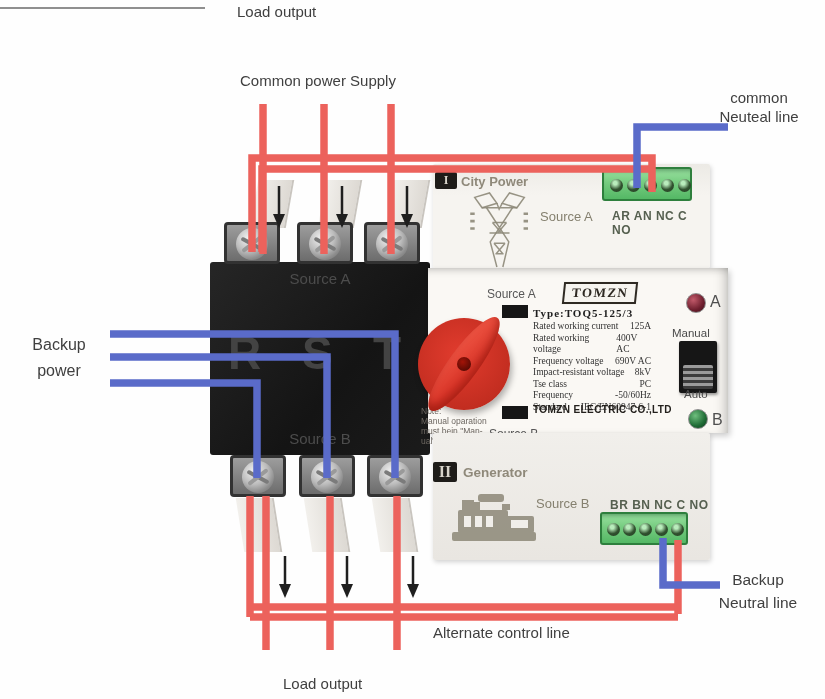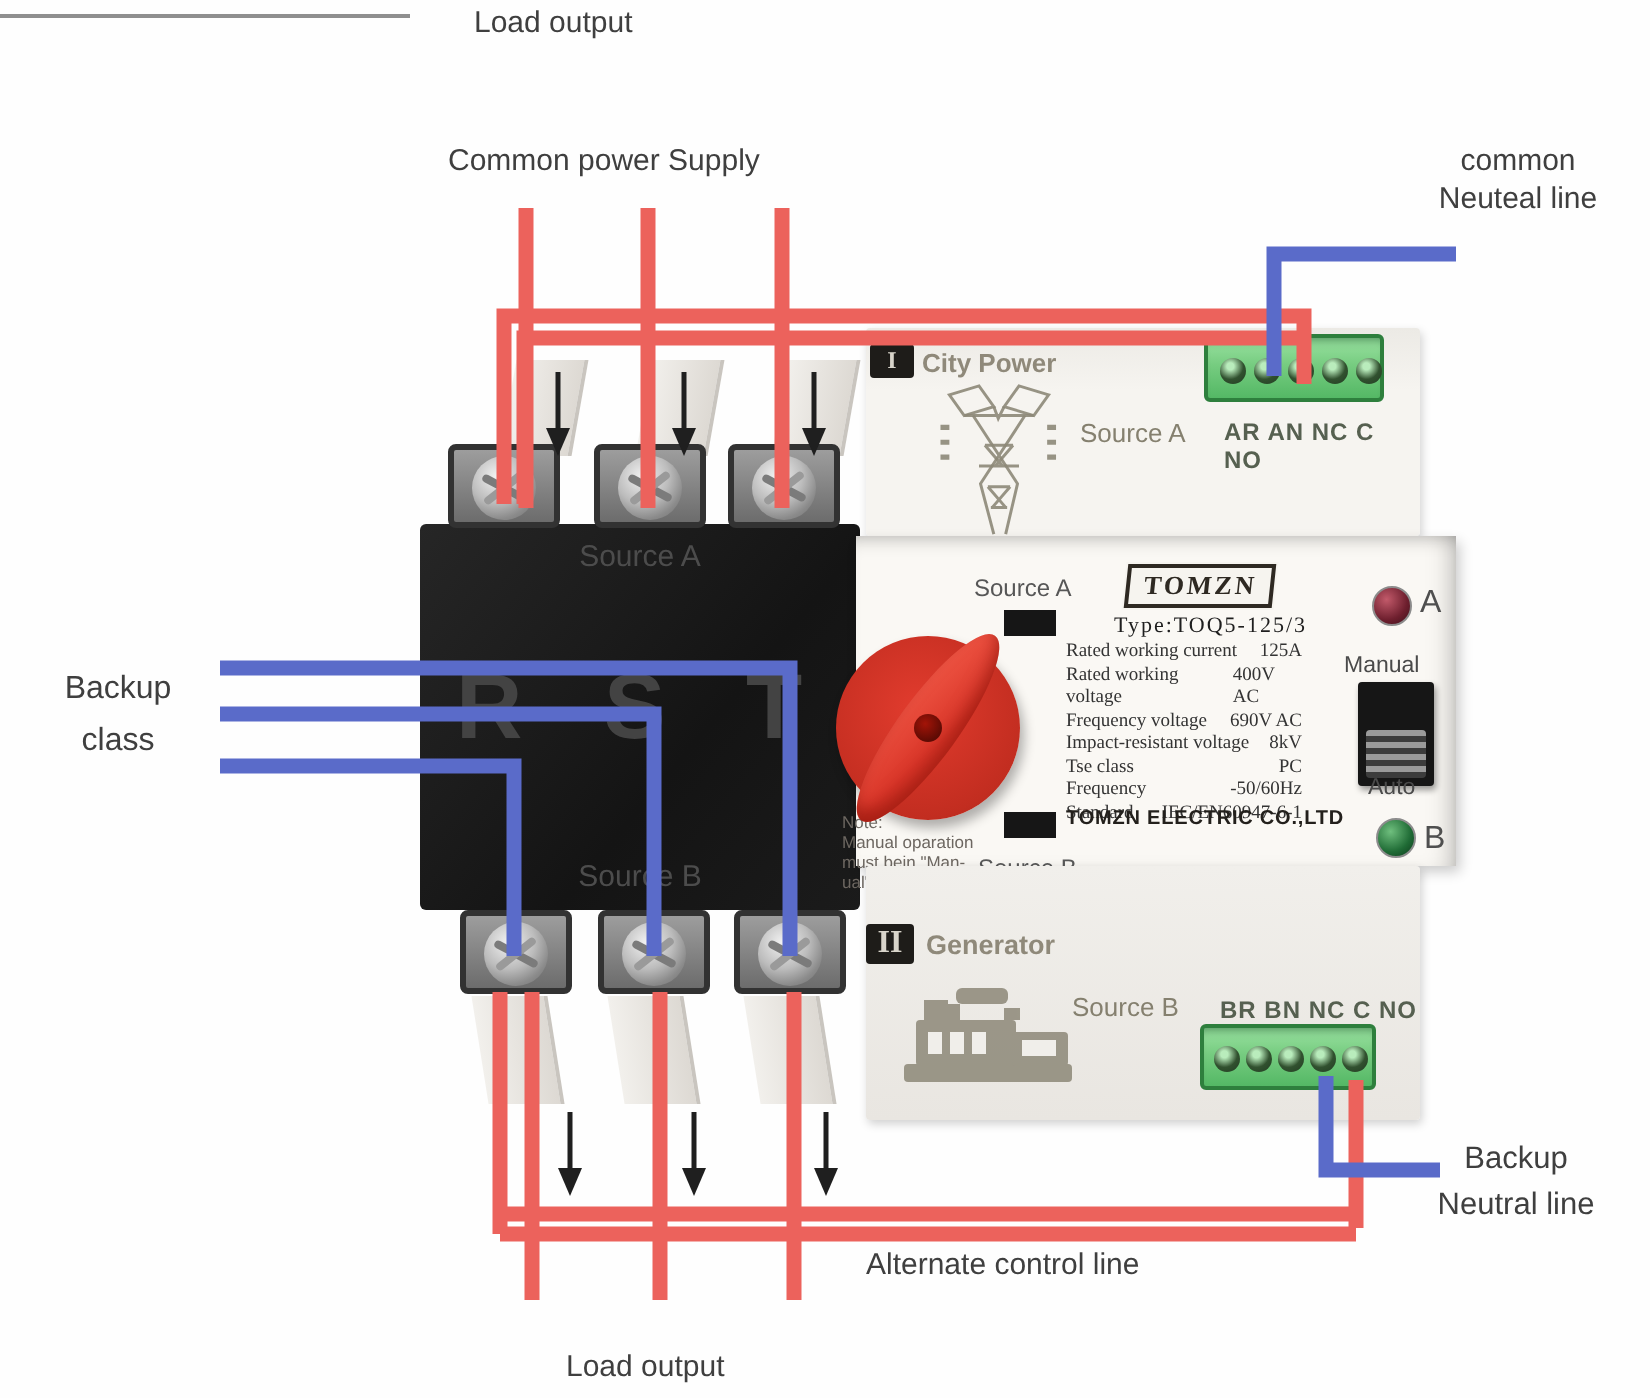--- a/index.html
+++ b/index.html
@@ -41,22 +41,22 @@
     justify-content:center;font-family:"Liberation Serif",serif;font-weight:bold;border-radius:2px;}
   .sec-title{position:absolute;font-weight:bold;font-size:13px;color:#8f897a;}
   .src-label{position:absolute;font-size:13px;color:#85806f;}
   .term-label{position:absolute;font-size:12px;font-weight:bold;color:#566050;letter-spacing:.5px;}
 
   .blk-rect{position:absolute;width:26px;height:13px;background:#161616;}
   .face-src{position:absolute;font-size:12px;color:#575757;}
   .brand-box{position:absolute;padding:1px 7px;border:2px solid #2e2922;background:#f6f4ef;
     font-family:"Liberation Serif",serif;font-weight:bold;font-size:13px;letter-spacing:1.5px;
     color:#2e2922;transform:skewX(-6deg);box-shadow:0 0 0 1px #f6f4ef;}
-  .type-line{position:absolute;font-family:"Liberation Serif",serif;font-weight:normal;font-size:11px;
-    letter-spacing:1px;color:#1e1e1e;margin-left:24px;}
+  .type-line{position:absolute;font-family:"Liberation Serif",serif;font-weight:bold;font-size:11px;
+    letter-spacing:1px;color:#1e1e1e;}
   .specs{position:absolute;width:118px;font-family:"Liberation Serif",serif;font-size:9.5px;
     color:#333;line-height:11.5px;}
   .spec-row{display:flex;justify-content:space-between;}
   .company{position:absolute;font-size:10px;font-weight:bold;letter-spacing:.4px;color:#23201c;}
   .note{position:absolute;font-size:8.5px;line-height:10px;color:#6d6761;width:80px;}
   .led{position:absolute;width:18px;height:18px;border-radius:50%;border:1px solid #8c8c8c;}
   .led-a{background:radial-gradient(circle at 35% 32%,#c25a6a,var(--led-red,#6e1f2e) 60%,#3c1019);}
   .led-b{background:radial-gradient(circle at 35% 32%,#6fbf7e,var(--led-green,#1f6b35) 60%,#0d3a1b);}
   .led-letter{position:absolute;font-size:16px;color:#4f4f4f;}
   .sw-label{position:absolute;font-size:11.5px;color:#4a4a4a;}
@@ -278,28 +278,28 @@
       <line class="arrow-line" x1="285" y1="556" x2="285" y2="586"></line>
         <polygon class="arrow-head" points="279,584 291,584 285,598"></polygon>
       <line class="arrow-line" x1="347" y1="556" x2="347" y2="586"></line>
         <polygon class="arrow-head" points="341,584 353,584 347,598"></polygon>
       <line class="arrow-line" x1="413" y1="556" x2="413" y2="586"></line>
         <polygon class="arrow-head" points="407,584 419,584 413,598"></polygon>
     </g>
   </svg>
 
   <div class="lbl" style="left:237px;top:3px;">Load output</div>
-  <div class="lbl" style="left:224px;top:72px;text-align:right;">Common power Supply</div>
-  <div class="lbl lbl2" style="left:700px;top:71px;width:118px;line-height:19px;">
+  <div class="lbl" style="left:240px;top:72px;text-align:right;">Common power Supply</div>
+  <div class="lbl lbl2" style="left:700px;top:88px;width:118px;line-height:19px;">
     <div>common</div>
     <div>Neuteal line</div>
   </div>
   <div class="lbl lbl2" style="left:15px;top:332px;width:88px;line-height:26px;font-size:16px;">
     <div>Backup</div>
-    <div>class</div>
+    <div>power</div>
   </div>
   <div class="lbl lbl2" style="left:700px;top:568px;width:116px;line-height:23px;font-size:15.5px;">
     <div>Backup</div>
     <div>Neutral line</div>
   </div>
   <div class="lbl" style="left:433px;top:624px;">Alternate control line</div>
   <div class="lbl" style="left:283px;top:675px;">Load output</div>
 
 </div>
 

